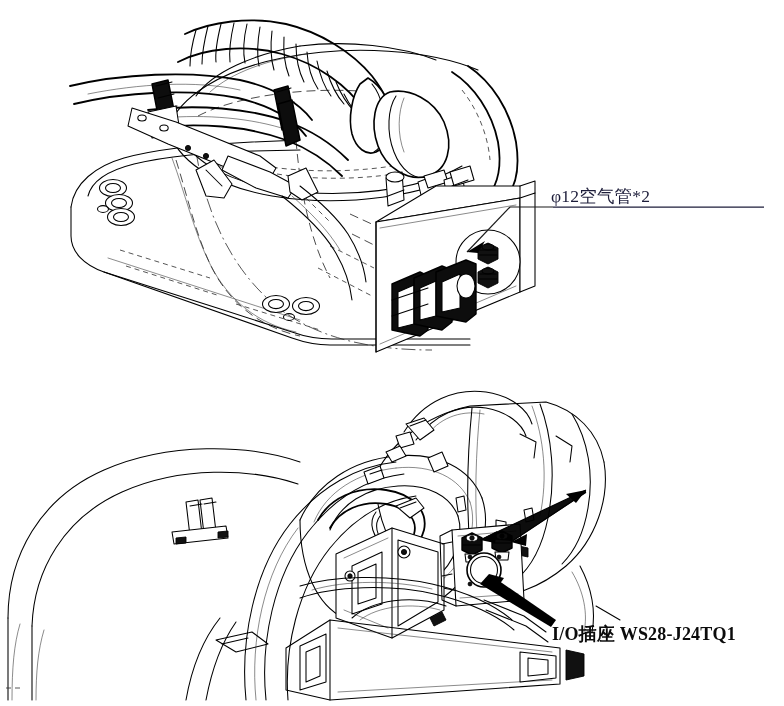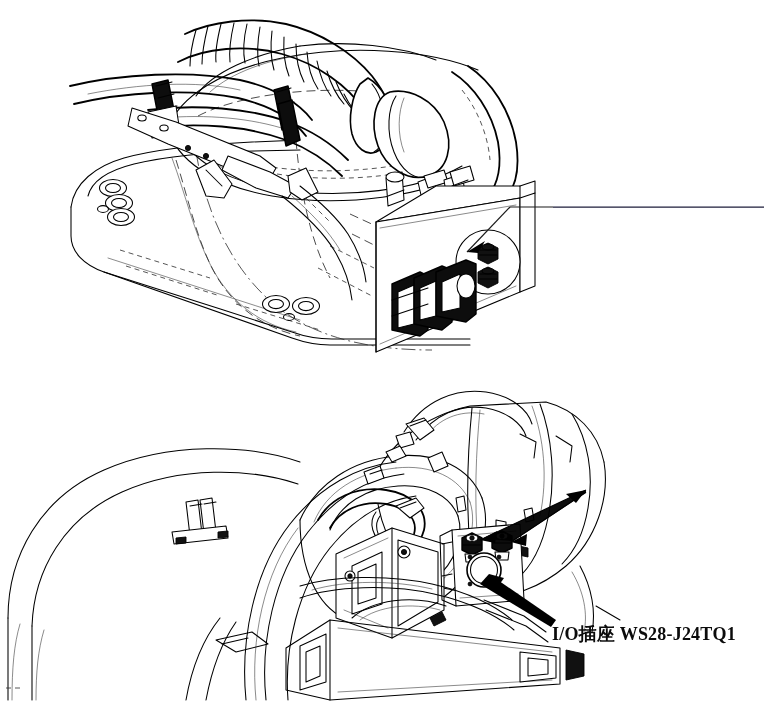--- a/index.html
+++ b/index.html
@@ -557,17 +557,18 @@
 
       <path class="arrowhead" d="M586 490 L 482 539 L 513 541 L 586 493 Z" opacity="0.95"></path>
     </g>
 
     <g>
       <path class="arrowhead" d="M556 620 L 489 574 L 480 584 L 551 627 Z"></path>
       <path class="arrowhead" d="M489 574 L 504 578 L 497 588 Z"></path>
     </g>
   </svg>
 
+  <div class="note note-a">φ12空气管*2</div>
 
 
   <div class="note note-c">I/O插座 WS28-J24TQ1</div>
 
 </div>
 
 </body></html>

